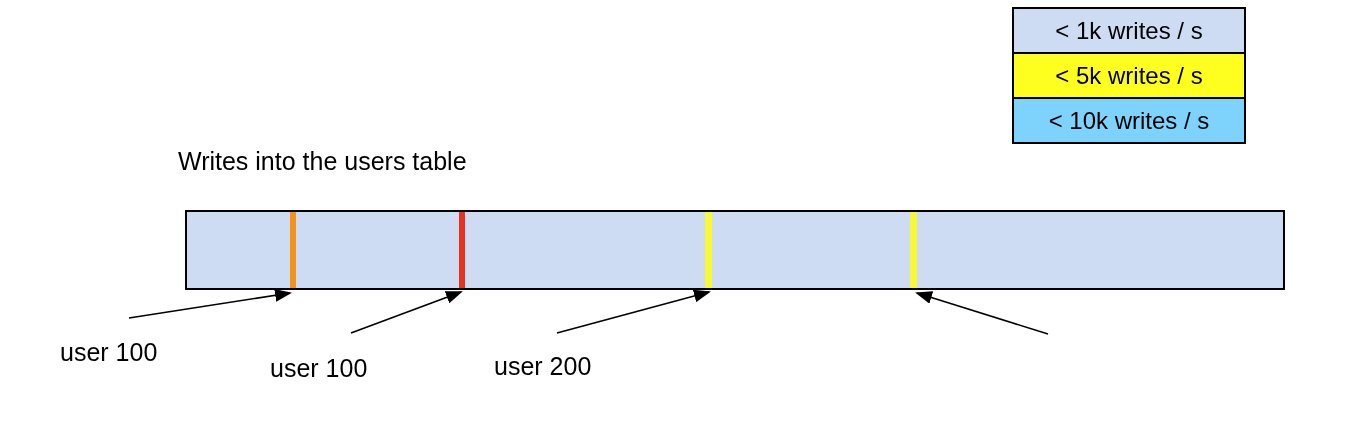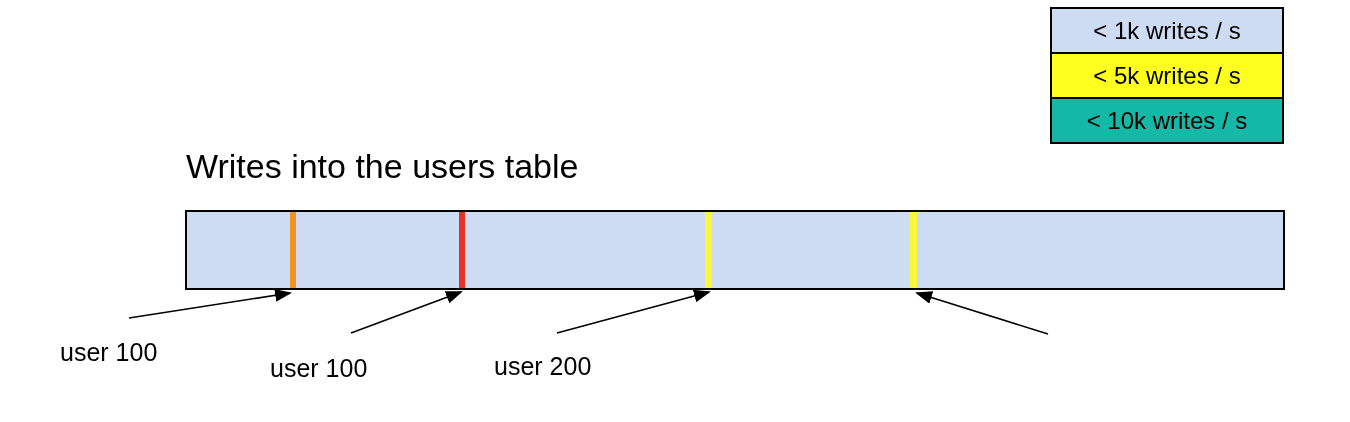--- a/index.html
+++ b/index.html
@@ -10,33 +10,32 @@
   }
   .canvas {
     position: relative;
     width: 1350px;
     height: 422px;
     background: #ffffff;
     overflow: hidden;
   }
   .diagram-title {
     position: absolute;
-    left: 186px;
+    left: 178px;
     top: 147px;
-    font-size: 34px;
+    font-size: 25px;
     color: #000000;
     white-space: nowrap;
   }
   
   .legend {
     position: absolute;
     left: 1012px;
     top: 7px;
     width: 234px;
-    margin-left: 38px;
   }
   .legend-row {
     box-sizing: border-box;
     width: 234px;
     height: 47px;
     border: 2px solid #000000;
     margin-top: -2px;
     display: flex;
     align-items: center;
     justify-content: center;
@@ -89,21 +88,21 @@
 </head>
 <body>
 
 <div class="canvas">
 
   <div class="diagram-title">Writes into the users table</div>
 
   <div class="legend">
     <div class="legend-row" style="background-color: rgb(205, 220, 242);">&lt; 1k writes / s</div>
     <div class="legend-row" style="background-color: rgb(255, 255, 31);">&lt; 5k writes / s</div>
-    <div class="legend-row" style="background-color: #14b8a6;">&lt; 10k writes / s</div>
+    <div class="legend-row" style="background-color: #7dd3fc;">&lt; 10k writes / s</div>
   </div>
 
   <div class="range-bar" style="background-color: rgb(205, 220, 242);">
     <div class="stripe stripe-1" style="background-color: rgb(242, 148, 27);"></div>
     <div class="stripe stripe-2" style="background-color: rgb(230, 51, 32);"></div>
     <div class="stripe stripe-3" style="background-color: rgb(248, 248, 56);"></div>
     <div class="stripe stripe-4" style="background-color: rgb(248, 248, 56);"></div>
   </div>
 
   <svg class="arrow-layer" viewBox="0 0 1350 422" xmlns="http://www.w3.org/2000/svg">

